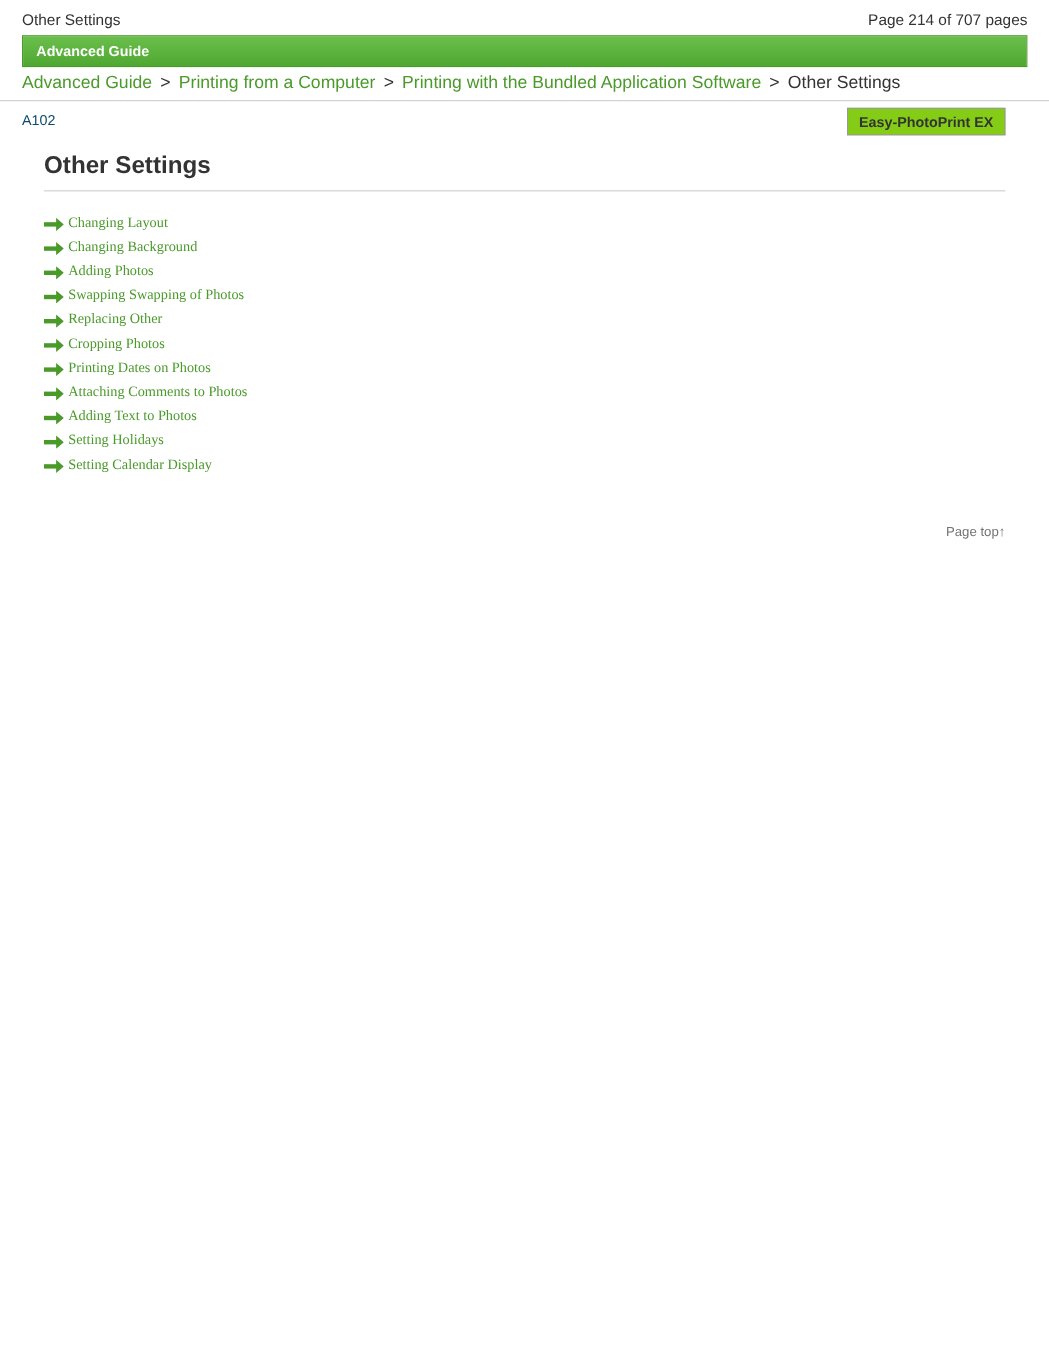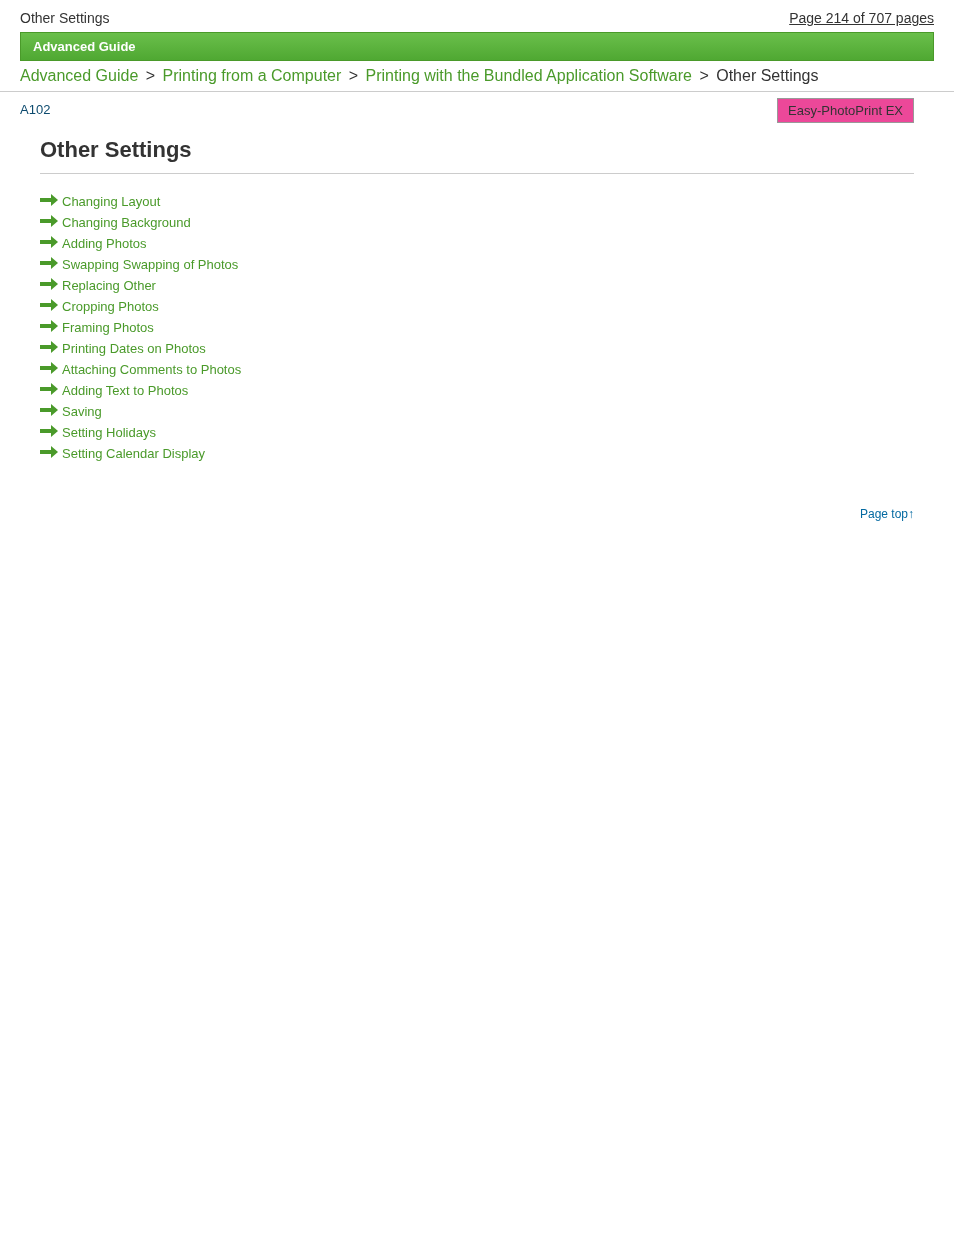--- a/index.html
+++ b/index.html
@@ -21,21 +21,20 @@
     }
 
     .top-bar-title {
       font-size: 14px;
       color: #333;
     }
 
     .top-bar-page {
       font-size: 14px;
       color: #333;
-      text-decoration: underline;
     }
 
     .green-banner {
       background: linear-gradient(to bottom, #6abf4b, #4fa832);
       padding: 6px 12px;
       margin: 0 20px 0 20px;
       border: 1px solid #4a9a2a;
     }
 
     .green-banner-text {
@@ -68,22 +67,22 @@
     }
 
     .product-badge {
       float: right;
       margin-right: 20px;
       margin-top: -4px;
       border: 1px solid #999;
       padding: 4px 10px;
       font-size: 13px;
       color: #333;
-      background: #ec4899;
-      font-weight: normal;
+      background: #84cc16;
+      font-weight: bold;
     }
 
     .content-area {
       padding: 10px 40px 20px 40px;
       clear: both;
     }
 
     .page-heading {
       font-size: 22px;
       font-weight: bold;
@@ -95,21 +94,22 @@
 
     .link-list {
       list-style: none;
       padding: 0;
       margin: 0;
     }
 
     .link-list li {
       margin-bottom: 6px;
       display: flex;
-      align-items: flex-start;
+      align-items: flex-end;
+      font-family: Liberation Serif, serif;
     }
 
     .arrow-icon {
       display: inline-block;
       width: 18px;
       height: 12px;
       margin-right: 4px;
       flex-shrink: 0;
     }
 
@@ -124,21 +124,21 @@
       font-size: 13px;
     }
 
     .page-top-link {
       text-align: right;
       padding: 20px 40px 10px 0;
       font-size: 12px;
     }
 
     .page-top-link a {
-      color: #0369a1;
+      color: #737373;
       text-decoration: none;
     }
   </style>
 </head>
 <body>
 
 <div class="top-bar">
   <span class="top-bar-title">Other Settings</span>
   <span class="top-bar-page">Page 214 of 707 pages</span>
 </div>
@@ -206,49 +206,35 @@
       <rect x="0" y="4" width="12" height="4" fill="#4a9a2a"></rect>
       <polygon points="11,0 18,6 11,12" fill="#4a9a2a"></polygon>
     </svg></span>
         <a href="#">Cropping Photos</a>
       </li>
       <li>
         <span class="arrow-icon"><svg viewBox="0 0 18 12" xmlns="http://www.w3.org/2000/svg">
       <rect x="0" y="4" width="12" height="4" fill="#4a9a2a"></rect>
       <polygon points="11,0 18,6 11,12" fill="#4a9a2a"></polygon>
     </svg></span>
-        <a href="#">Framing Photos</a>
-      </li>
-      <li>
-        <span class="arrow-icon"><svg viewBox="0 0 18 12" xmlns="http://www.w3.org/2000/svg">
-      <rect x="0" y="4" width="12" height="4" fill="#4a9a2a"></rect>
-      <polygon points="11,0 18,6 11,12" fill="#4a9a2a"></polygon>
-    </svg></span>
         <a href="#">Printing Dates on Photos</a>
       </li>
       <li>
         <span class="arrow-icon"><svg viewBox="0 0 18 12" xmlns="http://www.w3.org/2000/svg">
       <rect x="0" y="4" width="12" height="4" fill="#4a9a2a"></rect>
       <polygon points="11,0 18,6 11,12" fill="#4a9a2a"></polygon>
     </svg></span>
         <a href="#">Attaching Comments to Photos</a>
       </li>
       <li>
         <span class="arrow-icon"><svg viewBox="0 0 18 12" xmlns="http://www.w3.org/2000/svg">
       <rect x="0" y="4" width="12" height="4" fill="#4a9a2a"></rect>
       <polygon points="11,0 18,6 11,12" fill="#4a9a2a"></polygon>
     </svg></span>
         <a href="#">Adding Text to Photos</a>
-      </li>
-      <li>
-        <span class="arrow-icon"><svg viewBox="0 0 18 12" xmlns="http://www.w3.org/2000/svg">
-      <rect x="0" y="4" width="12" height="4" fill="#4a9a2a"></rect>
-      <polygon points="11,0 18,6 11,12" fill="#4a9a2a"></polygon>
-    </svg></span>
-        <a href="#">Saving</a>
       </li>
       <li>
         <span class="arrow-icon"><svg viewBox="0 0 18 12" xmlns="http://www.w3.org/2000/svg">
       <rect x="0" y="4" width="12" height="4" fill="#4a9a2a"></rect>
       <polygon points="11,0 18,6 11,12" fill="#4a9a2a"></polygon>
     </svg></span>
         <a href="#">Setting Holidays</a>
       </li>
       <li>
         <span class="arrow-icon"><svg viewBox="0 0 18 12" xmlns="http://www.w3.org/2000/svg">

